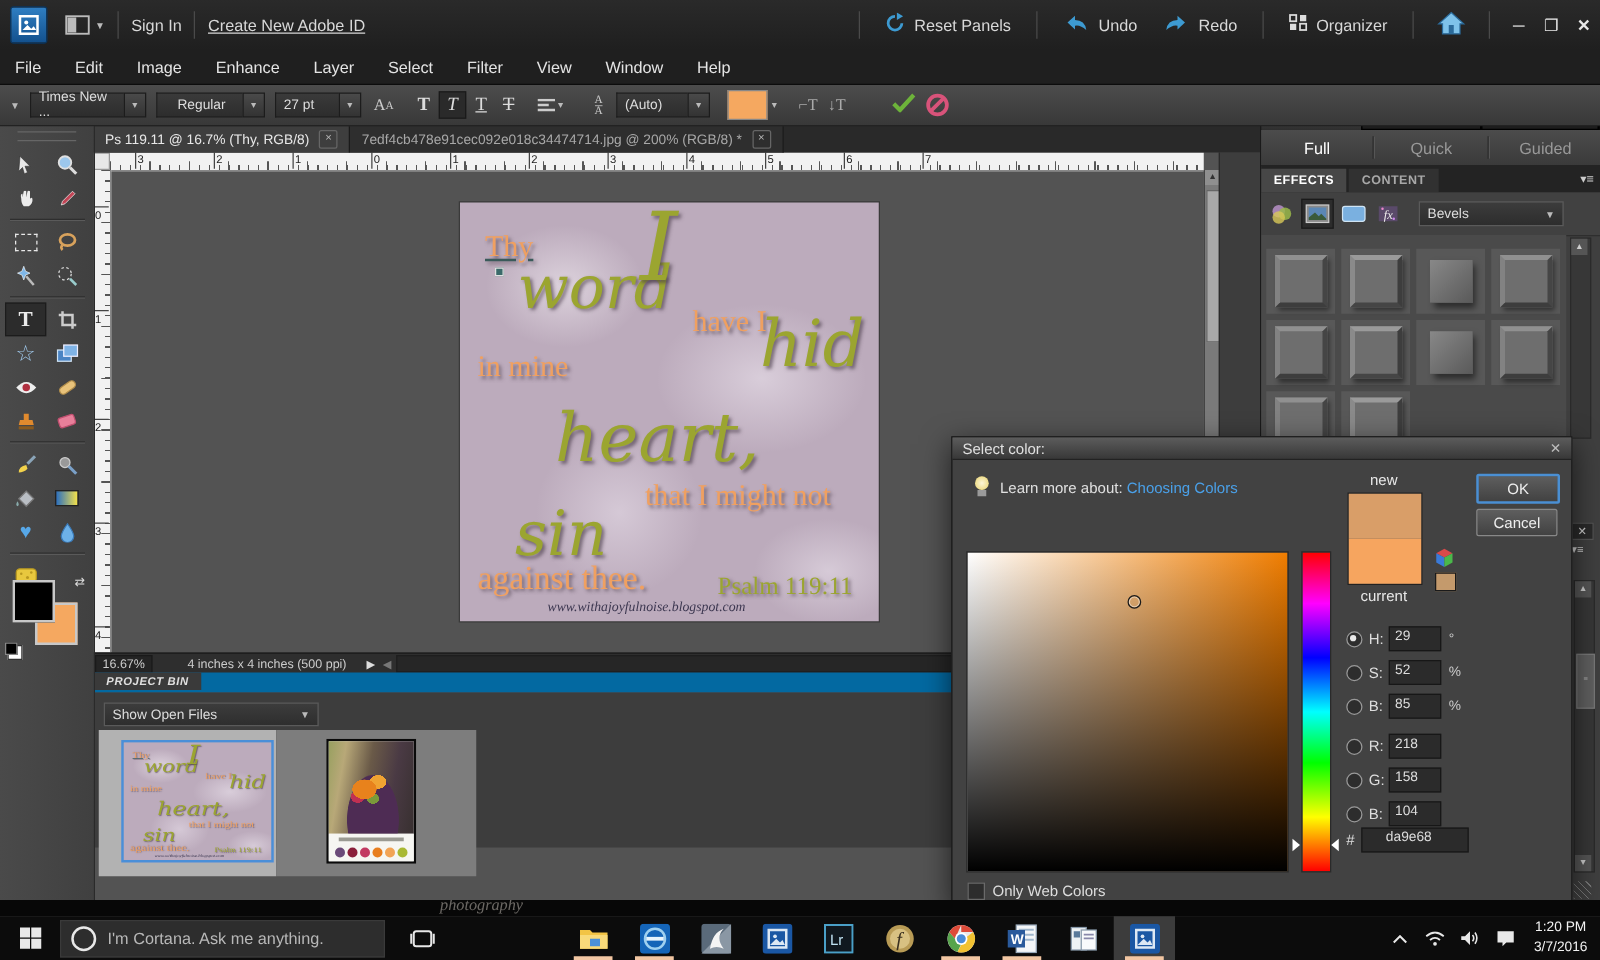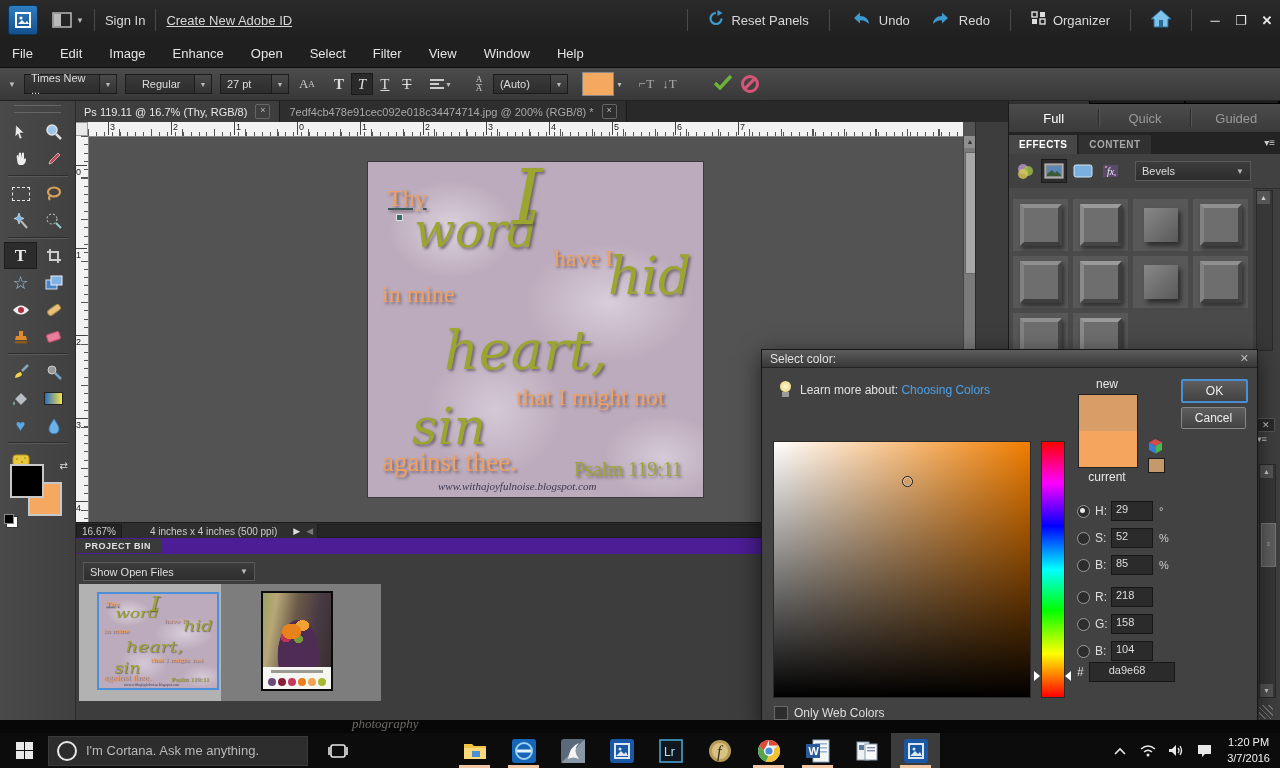--- a/index.html
+++ b/index.html
@@ -73,23 +73,23 @@
 #vscroll .vthumb{position:absolute;left:1px;top:16px;width:10px;height:120px;background:#a8a8a8;border:1px solid #666;}
 #vscroll .va{position:absolute;left:0;width:12px;height:12px;background:#8f8f8f;color:#333;font-size:7px;text-align:center;line-height:12px;}
 #rstrip{left:900px;top:0;width:33px;height:400px;background:#3d3d3d;border-left:1px solid #2a2a2a;}
 
 #statusbar{left:75px;top:522px;width:933px;height:16px;background:#2e2e2e;border-top:1px solid #1a1a1a;display:flex;align-items:center;z-index:6;}
 #zoomlvl{background:#242424;border:1px solid #1a1a1a;color:#ccc;font-size:10px;padding:1px 5px;margin-left:1px;}
 #docinfo{color:#ccc;font-size:10px;margin-left:28px;}
 #statusbar .sbarr{color:#ddd;font-size:9px;margin-left:16px;}
 #sbtrack{flex:1;height:12px;margin:0 4px;background:#262626;border:1px solid #1e1e1e;}
 
-#binheader{left:75px;top:538px;width:933px;height:16px;background:#4c1d95;display:flex;align-items:center;z-index:6;}
+#binheader{left:75px;top:538px;width:933px;height:16px;background:#0369a1;display:flex;align-items:flex-start;z-index:6;font-style:italic;}
 #bintab{background:#3a3a3a;color:#e0e0e0;font-size:9px;font-weight:bold;padding:2px 10px;letter-spacing:.5px;}
-#projectbin{left:75px;top:554px;width:933px;height:166px;background:#3d3d3d;z-index:6;}
+#projectbin{left:75px;top:554px;width:933px;height:124px;background:#3d3d3d;z-index:6;}
 #showfiles{position:absolute;left:8px;top:8px;width:172px;height:19px;background:linear-gradient(#3c3c3c,#2e2e2e);border:1px solid #5a5a5a;color:#ddd;font-size:11px;display:flex;align-items:center;justify-content:space-between;padding:0 6px;box-sizing:border-box;}
 #cell1{position:absolute;left:4px;top:30px;width:142px;height:117px;background:#b2b2b2;}
 #thumb1{position:absolute;left:18px;top:8px;width:118px;height:94px;border:2px solid #4a8fd8;background:#bcabbc;overflow:hidden;}
 #thumb1 .scaler{position:absolute;left:0;top:0;width:335px;height:335px;transform:scale(.352,.28);transform-origin:0 0;}
 #cell2{position:absolute;left:146px;top:30px;width:160px;height:117px;background:#7d7d7d;}
 #thumb2{position:absolute;left:40px;top:7px;width:68px;height:96px;border:2px solid #0a0a0a;background:#fff;}
 #photo2{position:absolute;left:0;top:0;width:68px;height:74px;
  background:radial-gradient(16px 13px at 42% 52%,#e8821c 0 60%,transparent 61%),
   radial-gradient(11px 9px at 58% 44%,#f0a332 0 60%,transparent 61%),
   radial-gradient(9px 8px at 34% 60%,#c03052 0 60%,transparent 61%),
@@ -255,21 +255,21 @@
       <span class="winbtn">❐</span>
       <span class="winbtn" style="font-weight:bold;">✕</span>
     </div>
   </div>
 
   <div id="menubar" class="abs">
       <span class="menu-item">File</span>
       <span class="menu-item">Edit</span>
       <span class="menu-item">Image</span>
       <span class="menu-item">Enhance</span>
-      <span class="menu-item">Open</span>
+      <span class="menu-item">Layer</span>
       <span class="menu-item">Select</span>
       <span class="menu-item">Filter</span>
       <span class="menu-item">View</span>
       <span class="menu-item">Window</span>
       <span class="menu-item">Help</span>
     </div>
 
   <div id="optionsbar" class="abs">
     <span style="color:#bbb;font-size:8px;margin-left:8px;">▼</span>
     <div class="combo">

